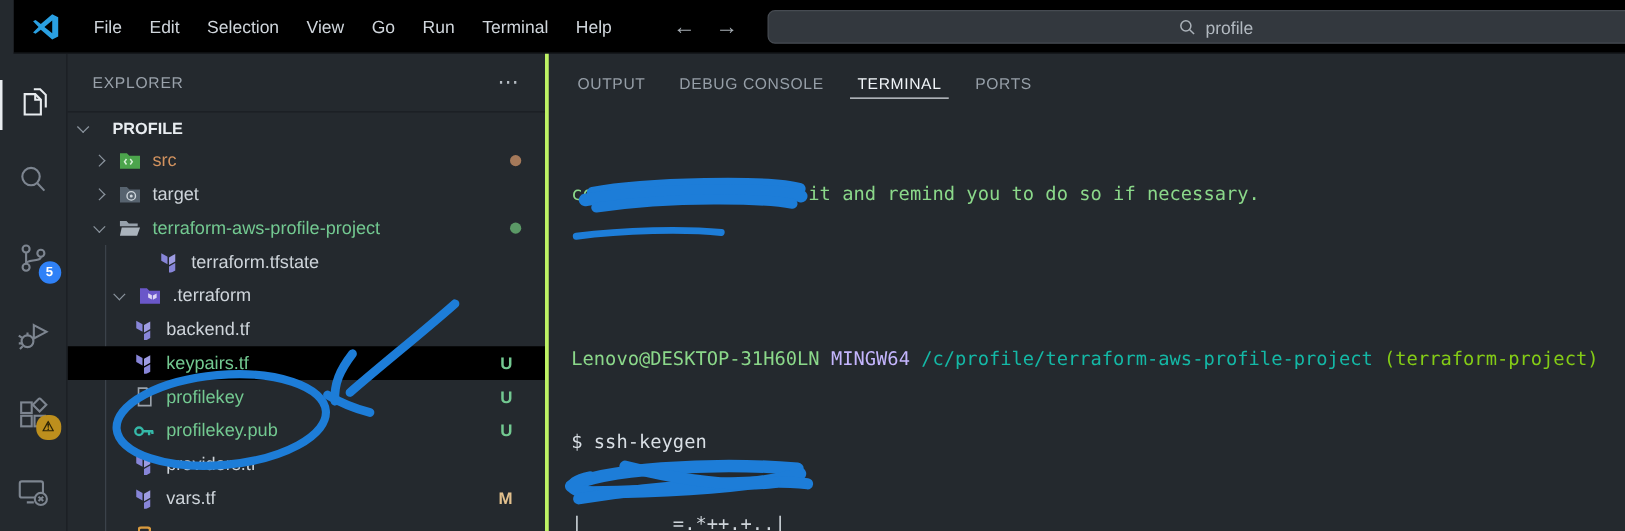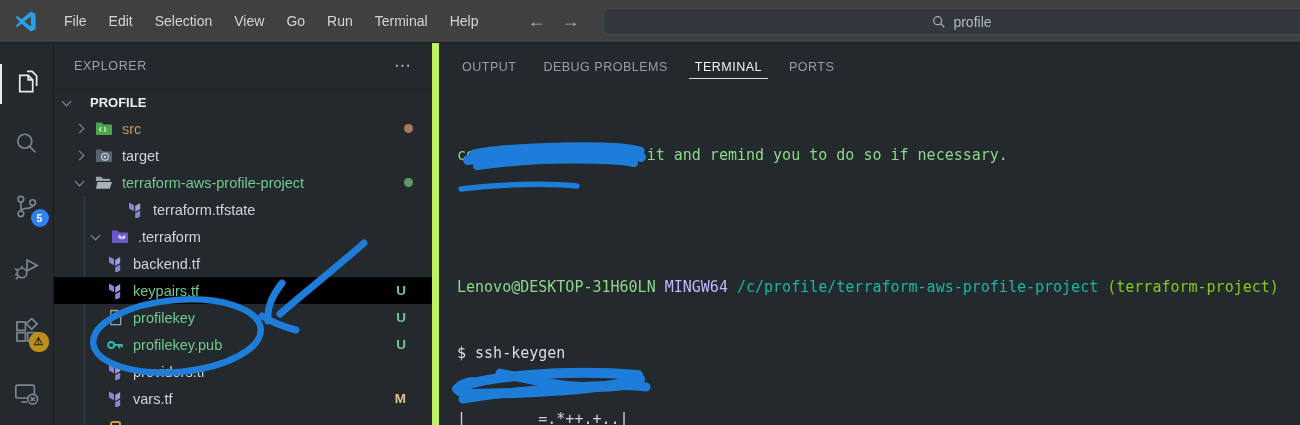--- a/index.html
+++ b/index.html
@@ -5,22 +5,22 @@
   * { box-sizing: border-box; }
   html,body { margin:0; padding:0; }
   body {
     width:1300px; height:425px; overflow:hidden; position:relative;
     background:#24292e; font-family:"Liberation Sans", sans-serif;
     -webkit-font-smoothing:antialiased;
   }
   #app { width:1300px; height:425px; position:relative; }
 
   
-  .titlebar { height:43px; display:flex; align-items:center; background:#404040;
-              border-bottom:1px solid #1a1e23; position:relative; }
+  .titlebar { height:43px; display:flex; align-items:center; background:#000000;
+              border-bottom:1px solid #1a1e23; position:relative;margin-left:11px; }
   .vscode-logo { width:23px; height:23px; margin:0 16px 0 14px; flex:none; }
   .menubar { display:flex; align-items:center; }
   .menu-item { padding:5px 11px; font-size:14px; color:#d0d6dc; border-radius:5px; cursor:default; }
   .nav-arrows { display:flex; gap:16px; margin-left:38px; color:#a6adb4; font-size:18px; }
   .nav-arrows span { line-height:1; }
   .searchbox {
     position:absolute; left:603px; top:8px; width:718px; height:27px;
     background:#33383e; border:1px solid #464b52; border-radius:6px;
     display:flex; align-items:center; justify-content:center; gap:7px;
     color:#b2b9c0; font-size:14px;
@@ -38,21 +38,21 @@
              position:relative; color:#7d8590; }
   .ab-item.active { color:#e8ecef; }
   .ab-item.active::before { content:""; position:absolute; left:0; top:14px; width:2px; height:40px; background:#e8ecef; }
   .ab-badge { position:absolute; right:5px; bottom:11px; min-width:18px; height:18px; padding:0 3px;
               border-radius:9px; background:#2f81f7; color:#fff; font-size:10.5px; font-weight:bold;
               display:flex; align-items:center; justify-content:center; }
   .ab-badge.warn { background:#bd8f1d; color:#2b2306; font-size:11px; min-width:20px; height:20px; }
   .ab-partial { position:absolute; bottom:-14px; left:15px; color:#7d8590; }
 
   
-  .sidebar { width:385px; flex:none; border-right:7px solid #bef264; position:relative;
+  .sidebar { width:385px; flex:none; border-right:3px solid #bef264; position:relative;
              font-size:14.5px; color:#ced4da; overflow:hidden; }
   .sb-header { height:46px; display:flex; align-items:center; padding:0 20px;
                color:#9aa2ab; font-size:12.5px; letter-spacing:0.6px; }
   .sb-header .spacer { flex:1; }
   .sb-ellipsis { color:#b6bdc4; font-size:17px; letter-spacing:1px; line-height:0.5; cursor:default; }
   .section-row { height:26px; display:flex; align-items:center; gap:8px; padding-left:7px;
                  font-weight:bold; font-size:13px; color:#e9edf1; border-top:1px solid #1a1e23; }
   .tree { position:relative; }
   .guide { position:absolute; left:30px; top:81px; height:270px; width:1px; background:#3b424a; }
   .row { height:27px; display:flex; align-items:center; position:relative; cursor:default; }
@@ -331,21 +331,21 @@
         </div>
       </div>
     </div>
 
     <div class="panel">
       <div class="tabbar">
         <div class="tab">
           <span>OUTPUT</span>
         </div>
         <div class="tab">
-          <span>DEBUG PROBLEMS</span>
+          <span>DEBUG CONSOLE</span>
         </div>
         <div class="tab active">
           <span>TERMINAL</span>
         </div>
         <div class="tab">
           <span>PORTS</span>
         </div>
       </div>
 
       <div class="terminal">

